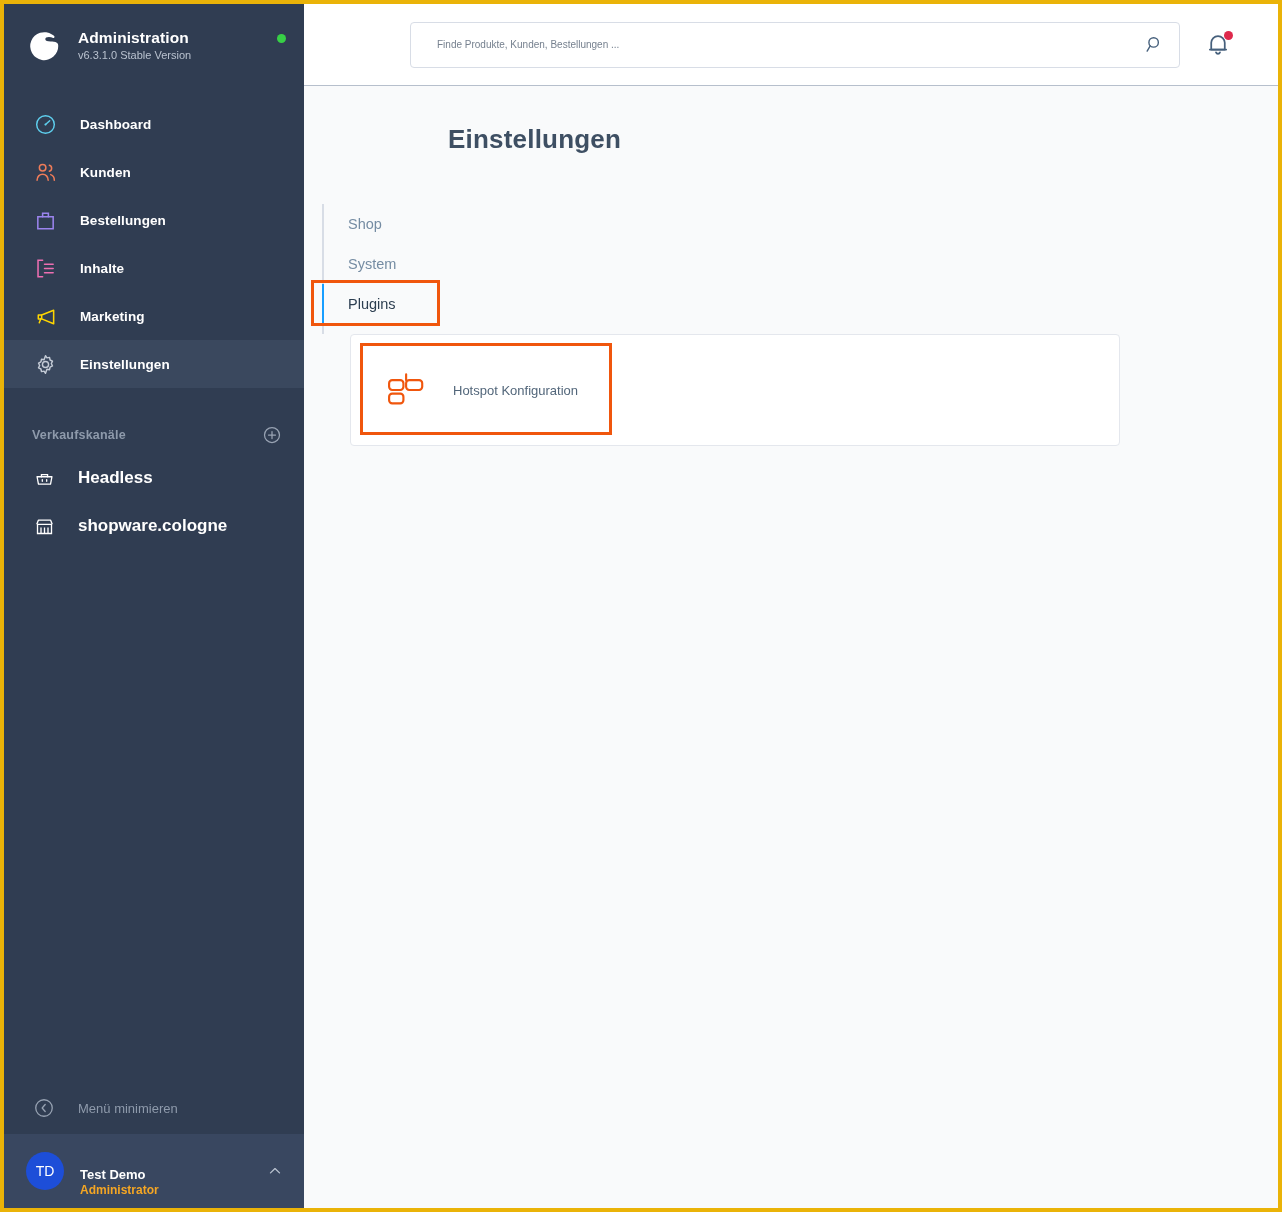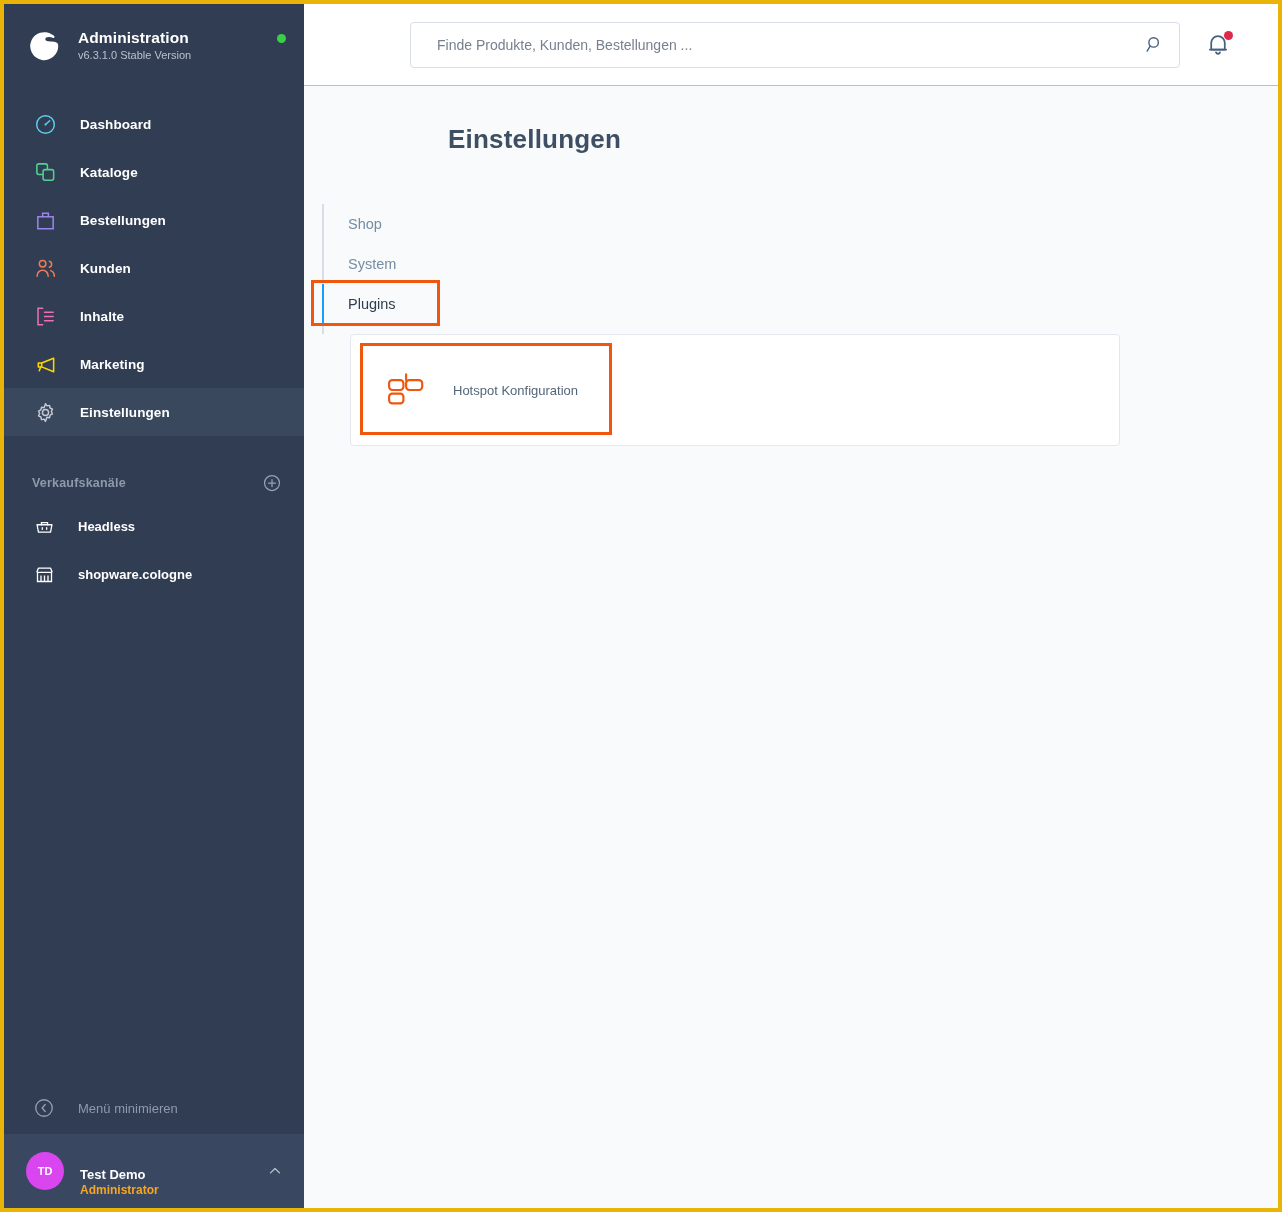--- a/index.html
+++ b/index.html
@@ -115,21 +115,21 @@
     cursor: pointer;
   }
   .chan-item .nav-ico {
     width: 24px; height: 24px;
     flex: 0 0 24px;
     display: flex; align-items: center; justify-content: center;
     margin-right: 22px;
   }
   .chan-label {
     color: #ffffff;
-    font-size: 13px;
+    font-size: 17px;
     font-weight: bold;
   }
 
   .sb-spacer { flex: 1 1 auto; }
 
   .sb-minimize {
     height: 52px;
     display: flex;
     align-items: center;
     padding-left: 28px;
@@ -147,24 +147,24 @@
     background: #394760;
     display: flex;
     align-items: center;
     padding: 0 20px 0 22px;
     cursor: pointer;
   }
   .avatar {
     width: 38px; height: 38px;
     flex: 0 0 38px;
     border-radius: 50%;
-    background: #d946ef;
+    background: #1d4ed8;
     color: #ffffff;
-    font-size: 11px;
-    font-weight: bold;
+    font-size: 14px;
+    font-weight: normal;
     display: flex; align-items: center; justify-content: center;
     margin-right: 16px;
   }
   .user-text { flex: 1 1 auto; line-height: 1.25; margin-top: 23px; }
   .user-name { color: #ffffff; font-size: 13px; font-weight: bold; }
   .user-role { color: #f5a623; font-size: 12px; font-weight: bold; }
   .chevron-up { width: 18px; height: 18px; flex: 0 0 18px; }
 
   
   .main {
@@ -193,21 +193,21 @@
     background: #ffffff;
     display: flex;
     align-items: center;
     padding: 0 14px 0 26px;
   }
   .search-input {
     flex: 1 1 auto;
     border: none;
     outline: none;
     font-family: "Liberation Sans", sans-serif;
-    font-size: 14px;
+    font-size: 10px;
     color: #52667a;
     background: transparent;
   }
   .search-input::placeholder { color: #76818f; }
   .search-icon-btn {
     width: 22px; height: 22px; flex: 0 0 22px;
     cursor: pointer;
     display: flex; align-items: center; justify-content: center;
   }
   .bell-btn {
@@ -347,49 +347,40 @@
         <span class="nav-ico">
           <svg viewBox="0 0 24 24" width="23" height="23" fill="none" stroke="#5ecfee" stroke-width="1.5">
             <circle cx="12" cy="12" r="9.2"></circle>
             <path d="M12 12l4.4-4" stroke-linecap="round"></path>
             <circle cx="12" cy="12" r="1.1" fill="#5ecfee" stroke="none"></circle>
           </svg>
         </span>
         <span class="nav-label">Dashboard</span>
       </div>
 
-      <div class="nav-item">
-        <span class="nav-ico">
-          <svg viewBox="0 0 24 24" width="23" height="23" fill="none" stroke="#52d292" stroke-width="1.6">
-            <rect x="3" y="3" width="11" height="11" rx="2"></rect>
-            <rect x="9.5" y="9" width="11" height="11" rx="2" fill="#303d52"></rect>
-          </svg>
-        </span>
-        <span class="nav-label">Kataloge</span>
-      </div>
-
-      <div class="nav-item">
-        <span class="nav-ico">
-          <svg viewBox="0 0 24 24" width="23" height="23" fill="none" stroke="#9b84ee" stroke-width="1.6">
-            <path d="M4 8h16v12.5H4z" rx="1"></path>
-            <path d="M9 8V4.5h6V8" stroke-linecap="round"></path>
-          </svg>
-        </span>
-        <span class="nav-label">Bestellungen</span>
-      </div>
 
       <div class="nav-item">
         <span class="nav-ico">
           <svg viewBox="0 0 24 24" width="23" height="23" fill="none" stroke="#ef7c59" stroke-width="1.6">
             <circle cx="9" cy="7" r="3.4"></circle>
             <path d="M3.2 20c0-3.6 2.6-6.2 5.8-6.2s5.8 2.6 5.8 6.2" stroke-linecap="round"></path>
             <path d="M16 4.4a3.2 3.2 0 0 1 0 6.2M17.5 14.2c2.2.7 3.7 3 3.7 5.8" stroke-linecap="round"></path>
           </svg>
         </span>
         <span class="nav-label">Kunden</span>
+      </div>
+
+      <div class="nav-item">
+        <span class="nav-ico">
+          <svg viewBox="0 0 24 24" width="23" height="23" fill="none" stroke="#9b84ee" stroke-width="1.6">
+            <path d="M4 8h16v12.5H4z" rx="1"></path>
+            <path d="M9 8V4.5h6V8" stroke-linecap="round"></path>
+          </svg>
+        </span>
+        <span class="nav-label">Bestellungen</span>
       </div>
 
       <div class="nav-item">
         <span class="nav-ico">
           <svg viewBox="0 0 24 24" width="23" height="23" fill="none" stroke="#ee6fb2" stroke-width="1.6">
             <path d="M9 3.5H4.2v17H9" stroke-linecap="round"></path>
             <path d="M11 7.5h9M11 12h9M11 16.5h9" stroke-linecap="round"></path>
           </svg>
         </span>
         <span class="nav-label">Inhalte</span>

